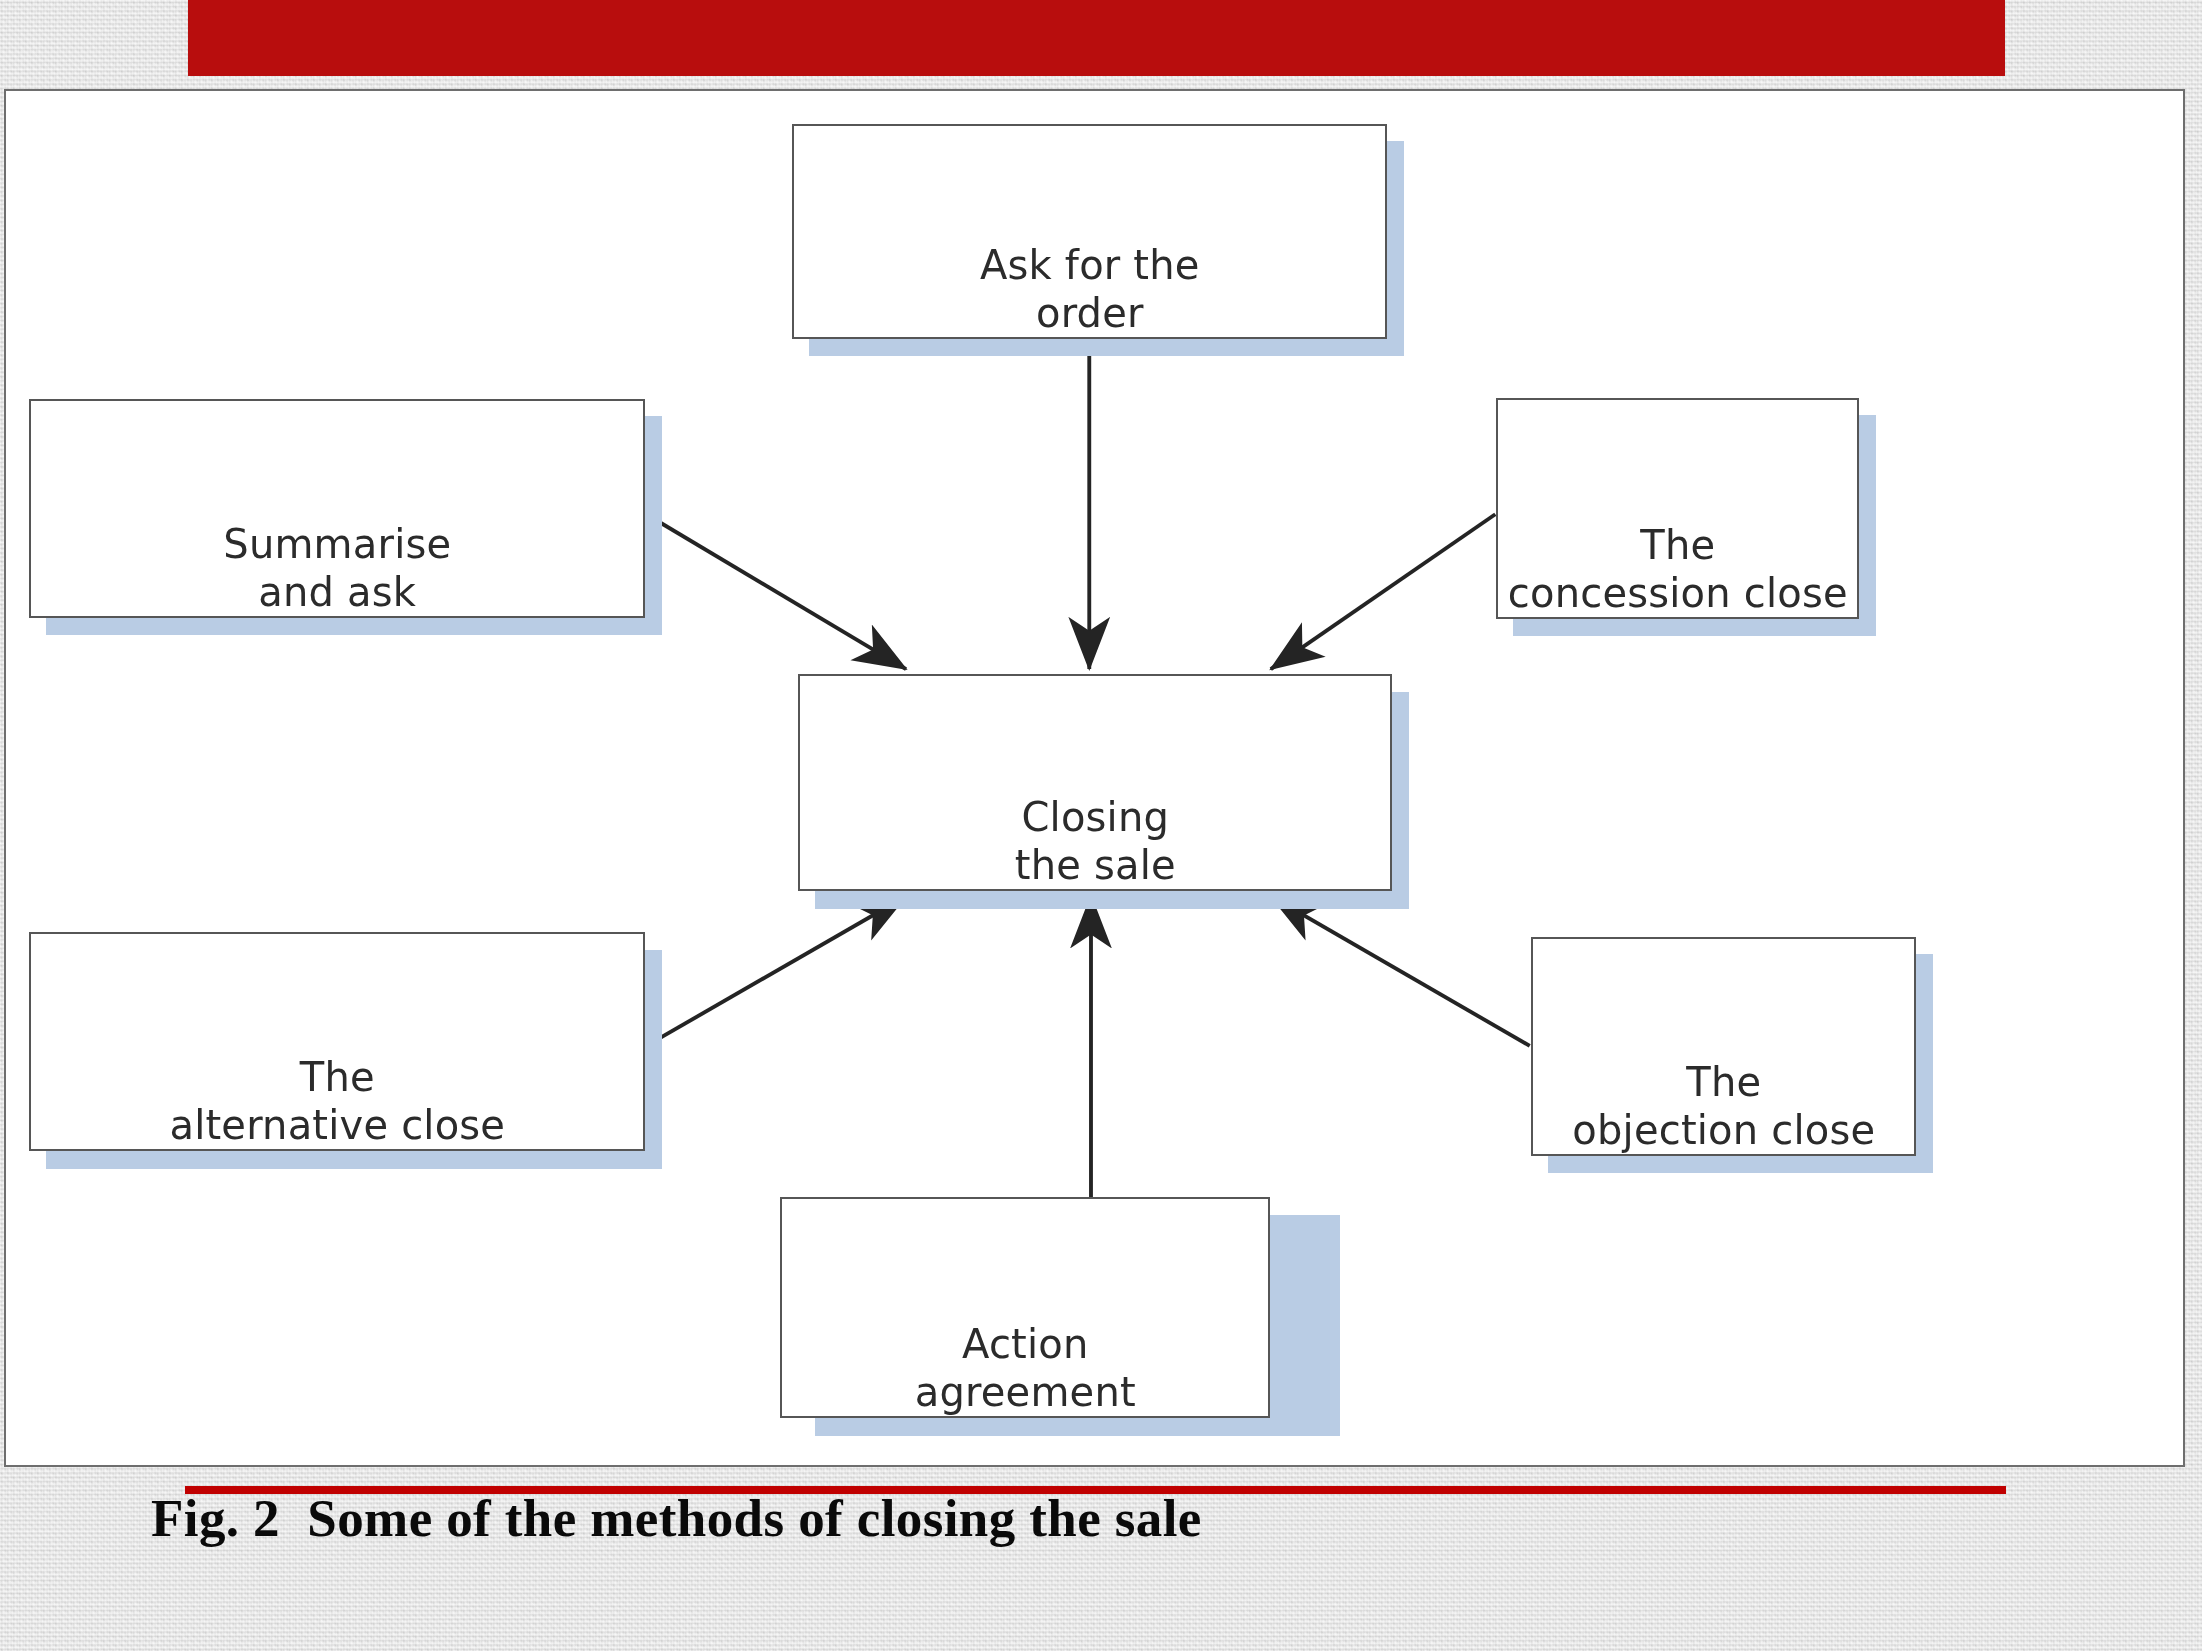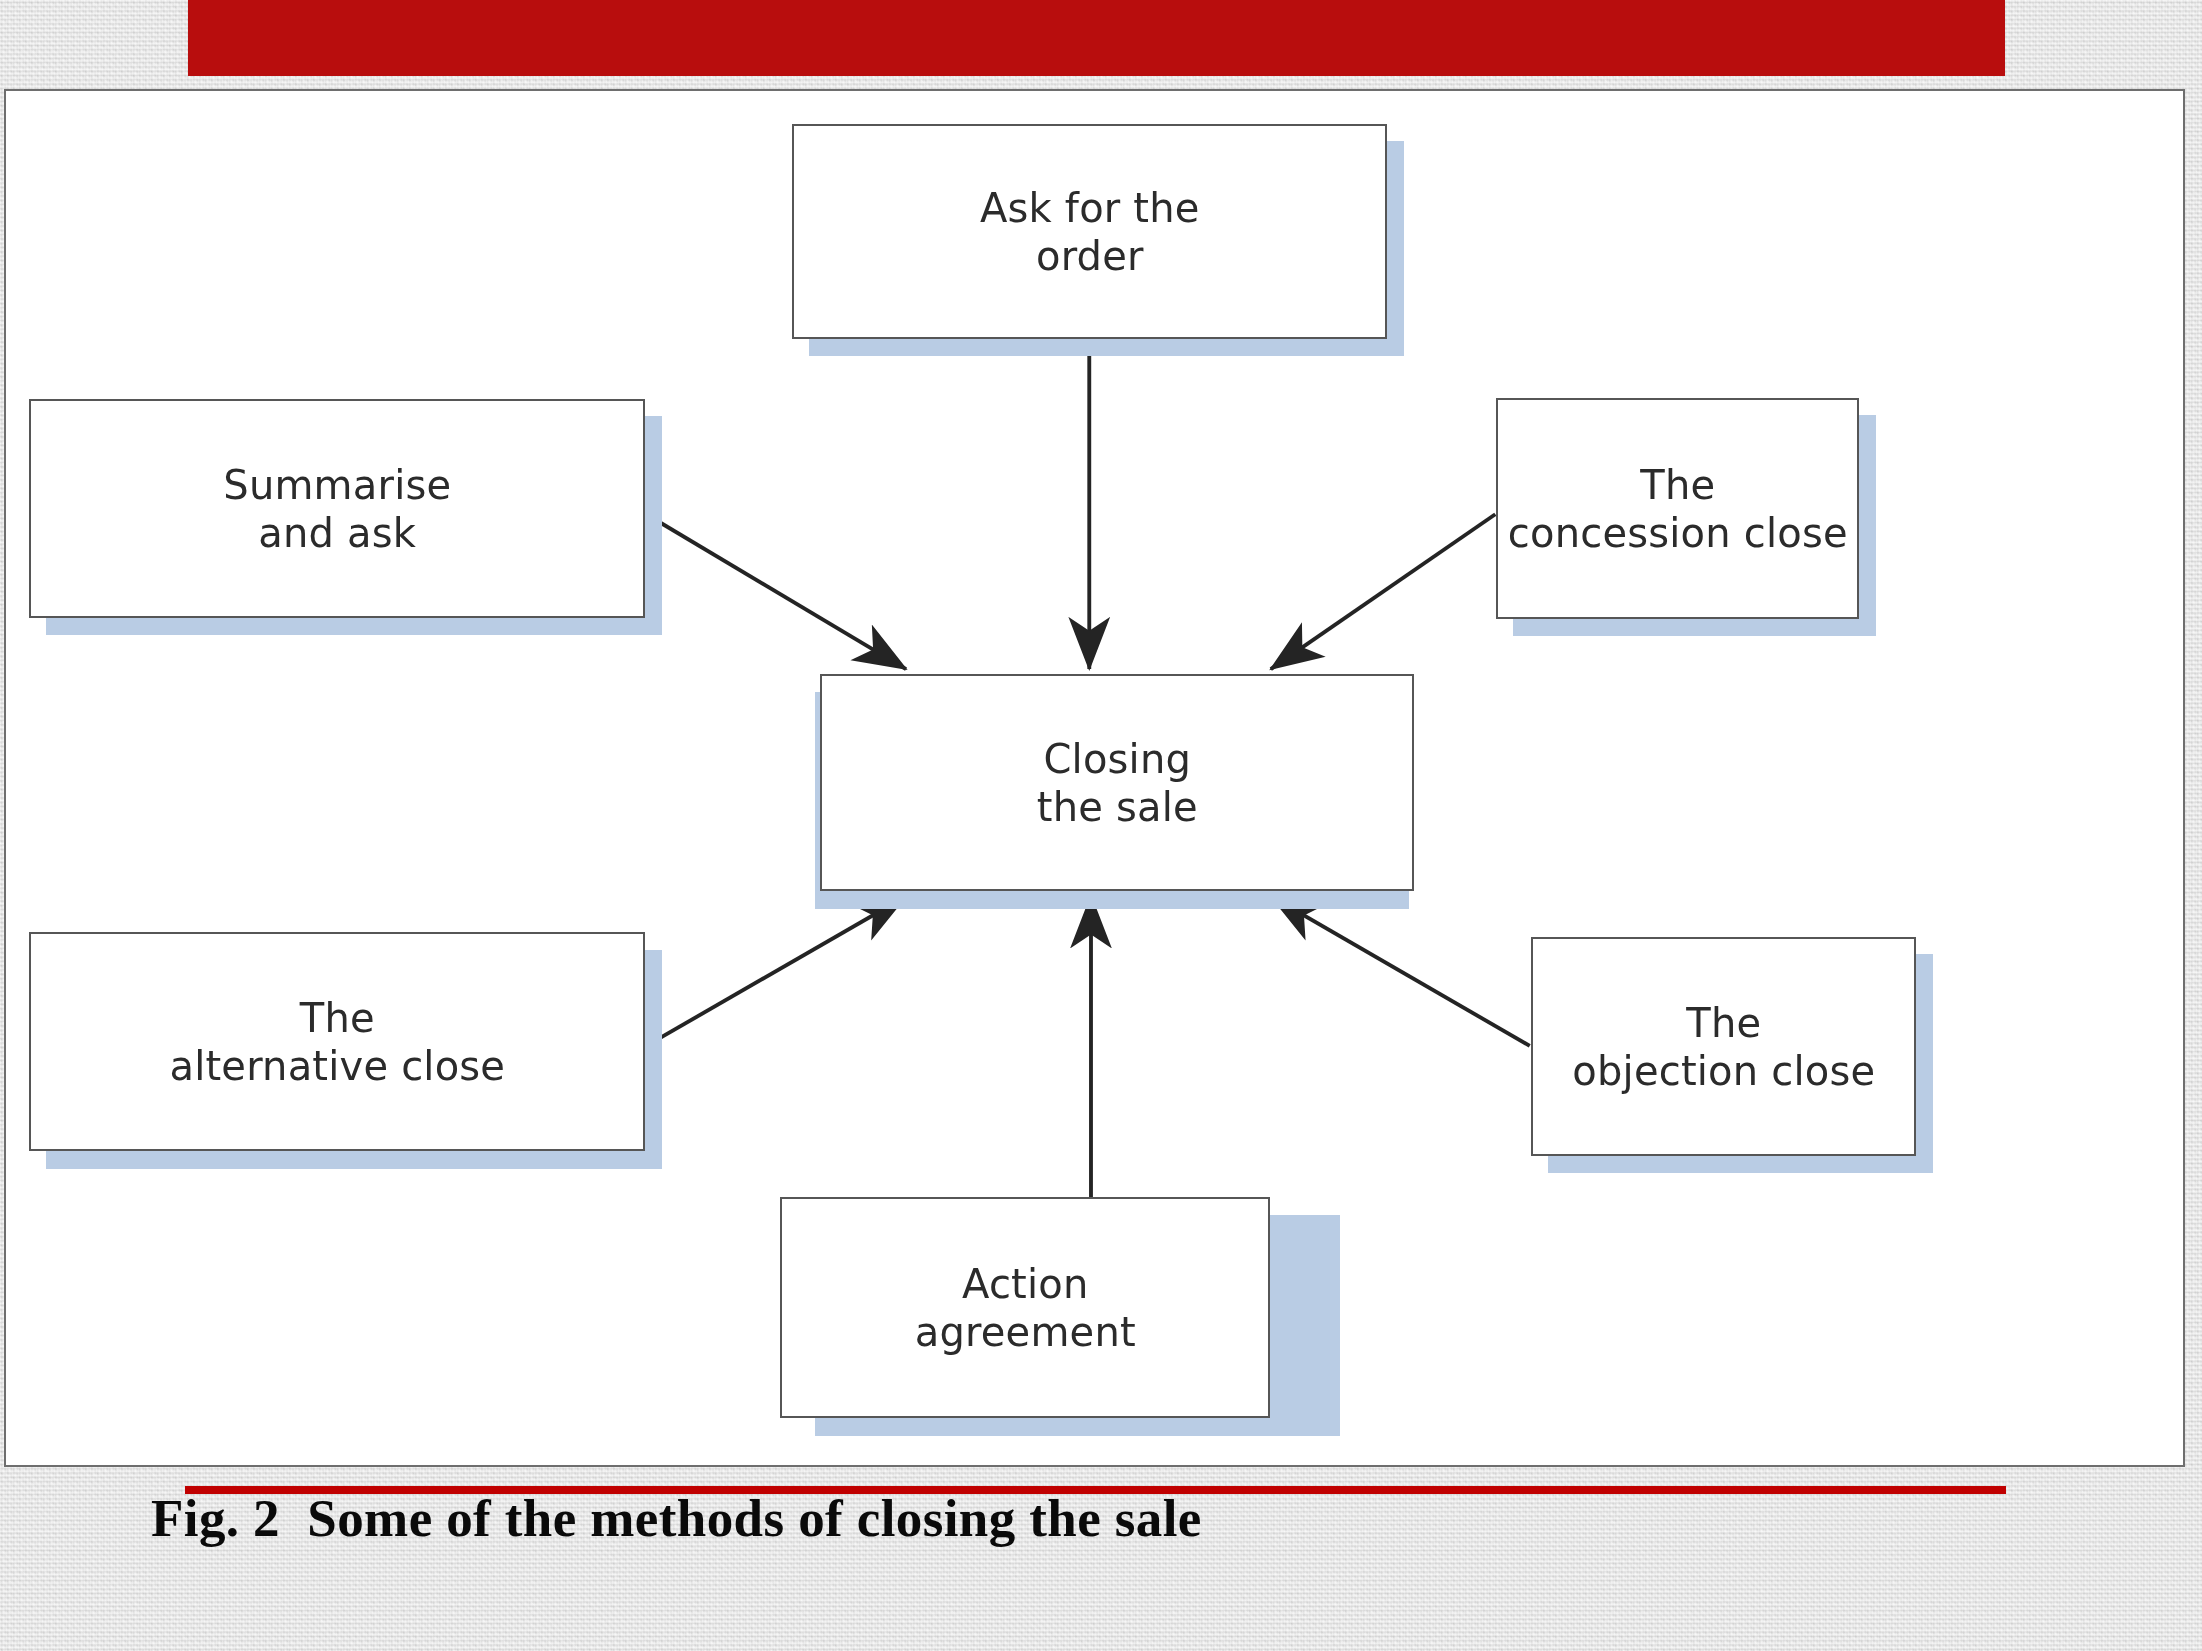--- a/index.html
+++ b/index.html
@@ -65,21 +65,21 @@
     pointer-events: none;
   }
 
   
   .node {
     position: absolute;
     box-sizing: border-box;
     background: #ffffff;
     border: 2.6px solid #565656;
     display: flex;
-    align-items: center;
+    align-items: flex-end;
     justify-content: center;
     z-index: 3;
   }
   .node-shadow {
     position: absolute;
     background: #b9cce4;
     z-index: 1;
   }
   .node-label {
     font-family: "DejaVu Sans", sans-serif;
@@ -94,21 +94,21 @@
   
   #node-ask        { left: 786px;  top: 33px;   width: 595px;  height: 215px; }
   #shadow-ask      { left: 803px;  top: 50px;   width: 595px;  height: 215px; }
 
   #node-summarise  { left: 23px;   top: 308px;  width: 616px;  height: 219px; }
   #shadow-summarise{ left: 40px;   top: 325px;  width: 616px;  height: 219px; }
 
   #node-concession { left: 1490px; top: 307px;  width: 363px;  height: 221px; }
   #shadow-concession{left: 1507px; top: 324px;  width: 363px;  height: 221px; }
 
-  #node-closing    { left: 814px;  top: 583px;  width: 594px;  height: 217px; }
+  #node-closing    { left: 792px;  top: 583px;  width: 594px;  height: 217px; }
   #shadow-closing  { left: 809px;  top: 601px;  width: 594px;  height: 217px; }
 
   #node-alternative{ left: 23px;   top: 841px;  width: 616px;  height: 219px; }
   #shadow-alternative{left: 40px;  top: 859px;  width: 616px;  height: 219px; }
 
   #node-objection  { left: 1525px; top: 846px;  width: 385px;  height: 219px; }
   #shadow-objection{ left: 1542px; top: 863px; width: 385px;  height: 219px; }
 
   #node-action     { left: 774px;  top: 1106px; width: 490px;  height: 221px; }
   #shadow-action   { left: 809px;  top: 1124px; width: 525px;  height: 221px; }

